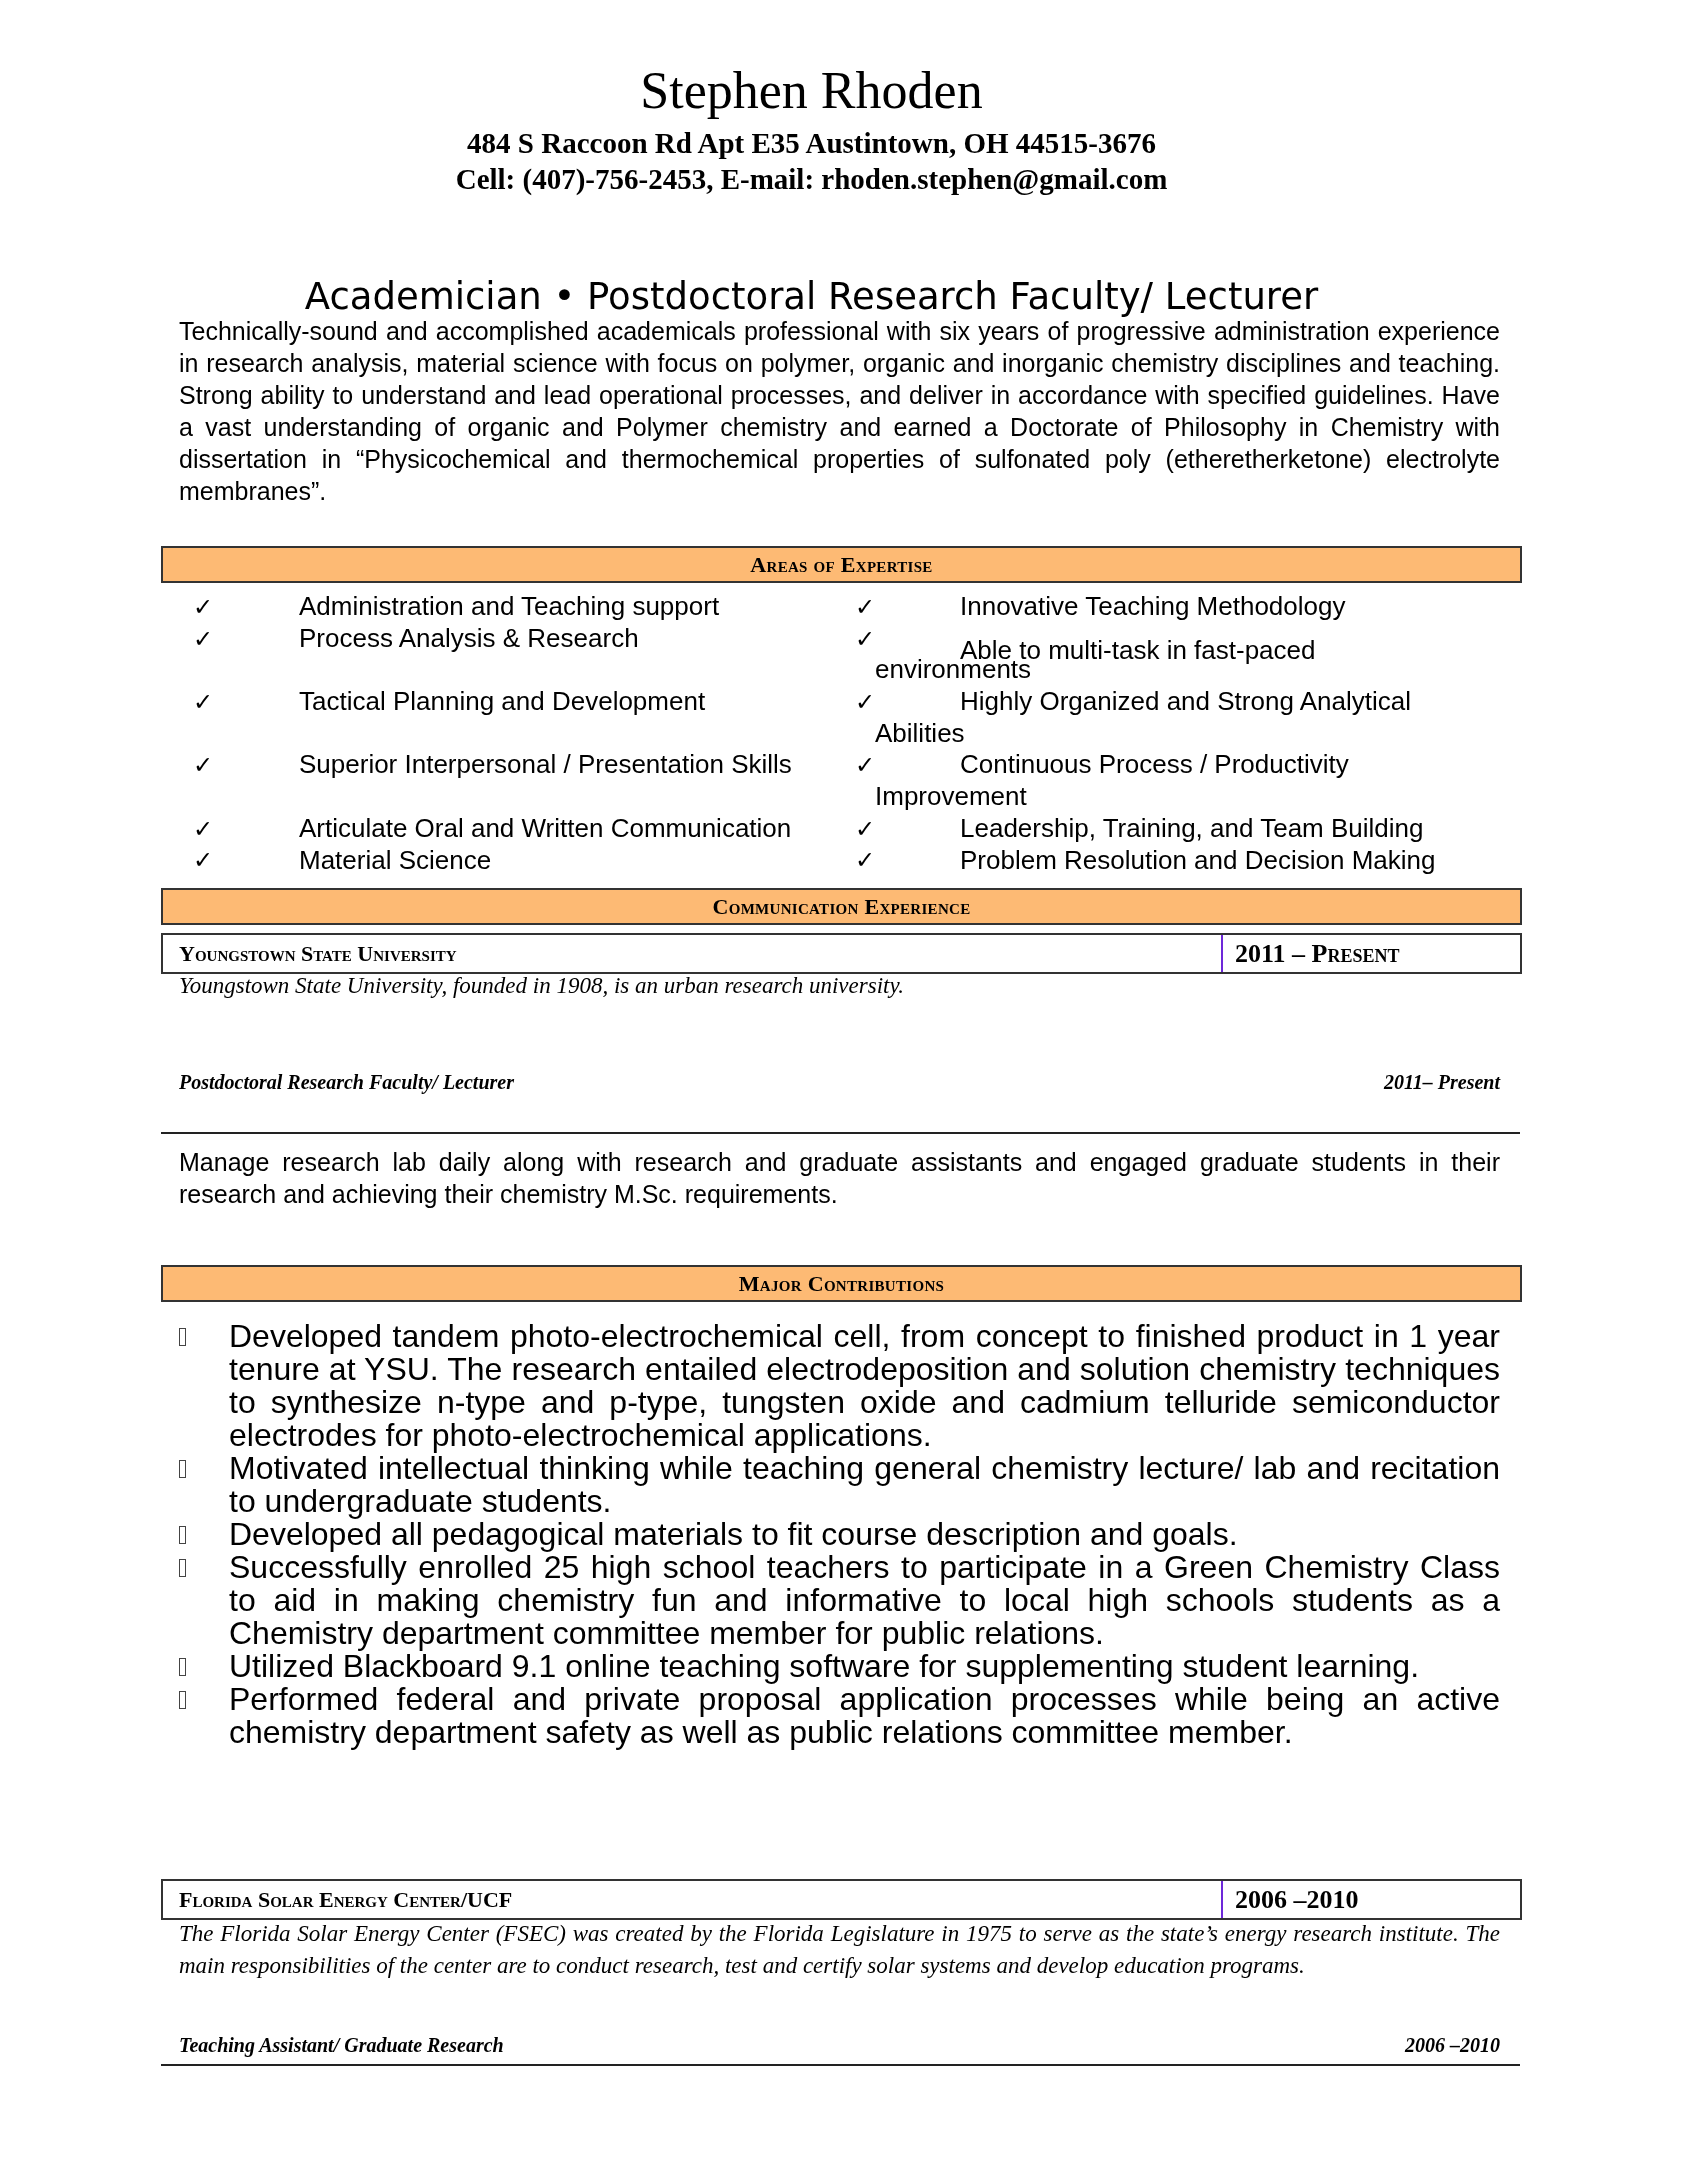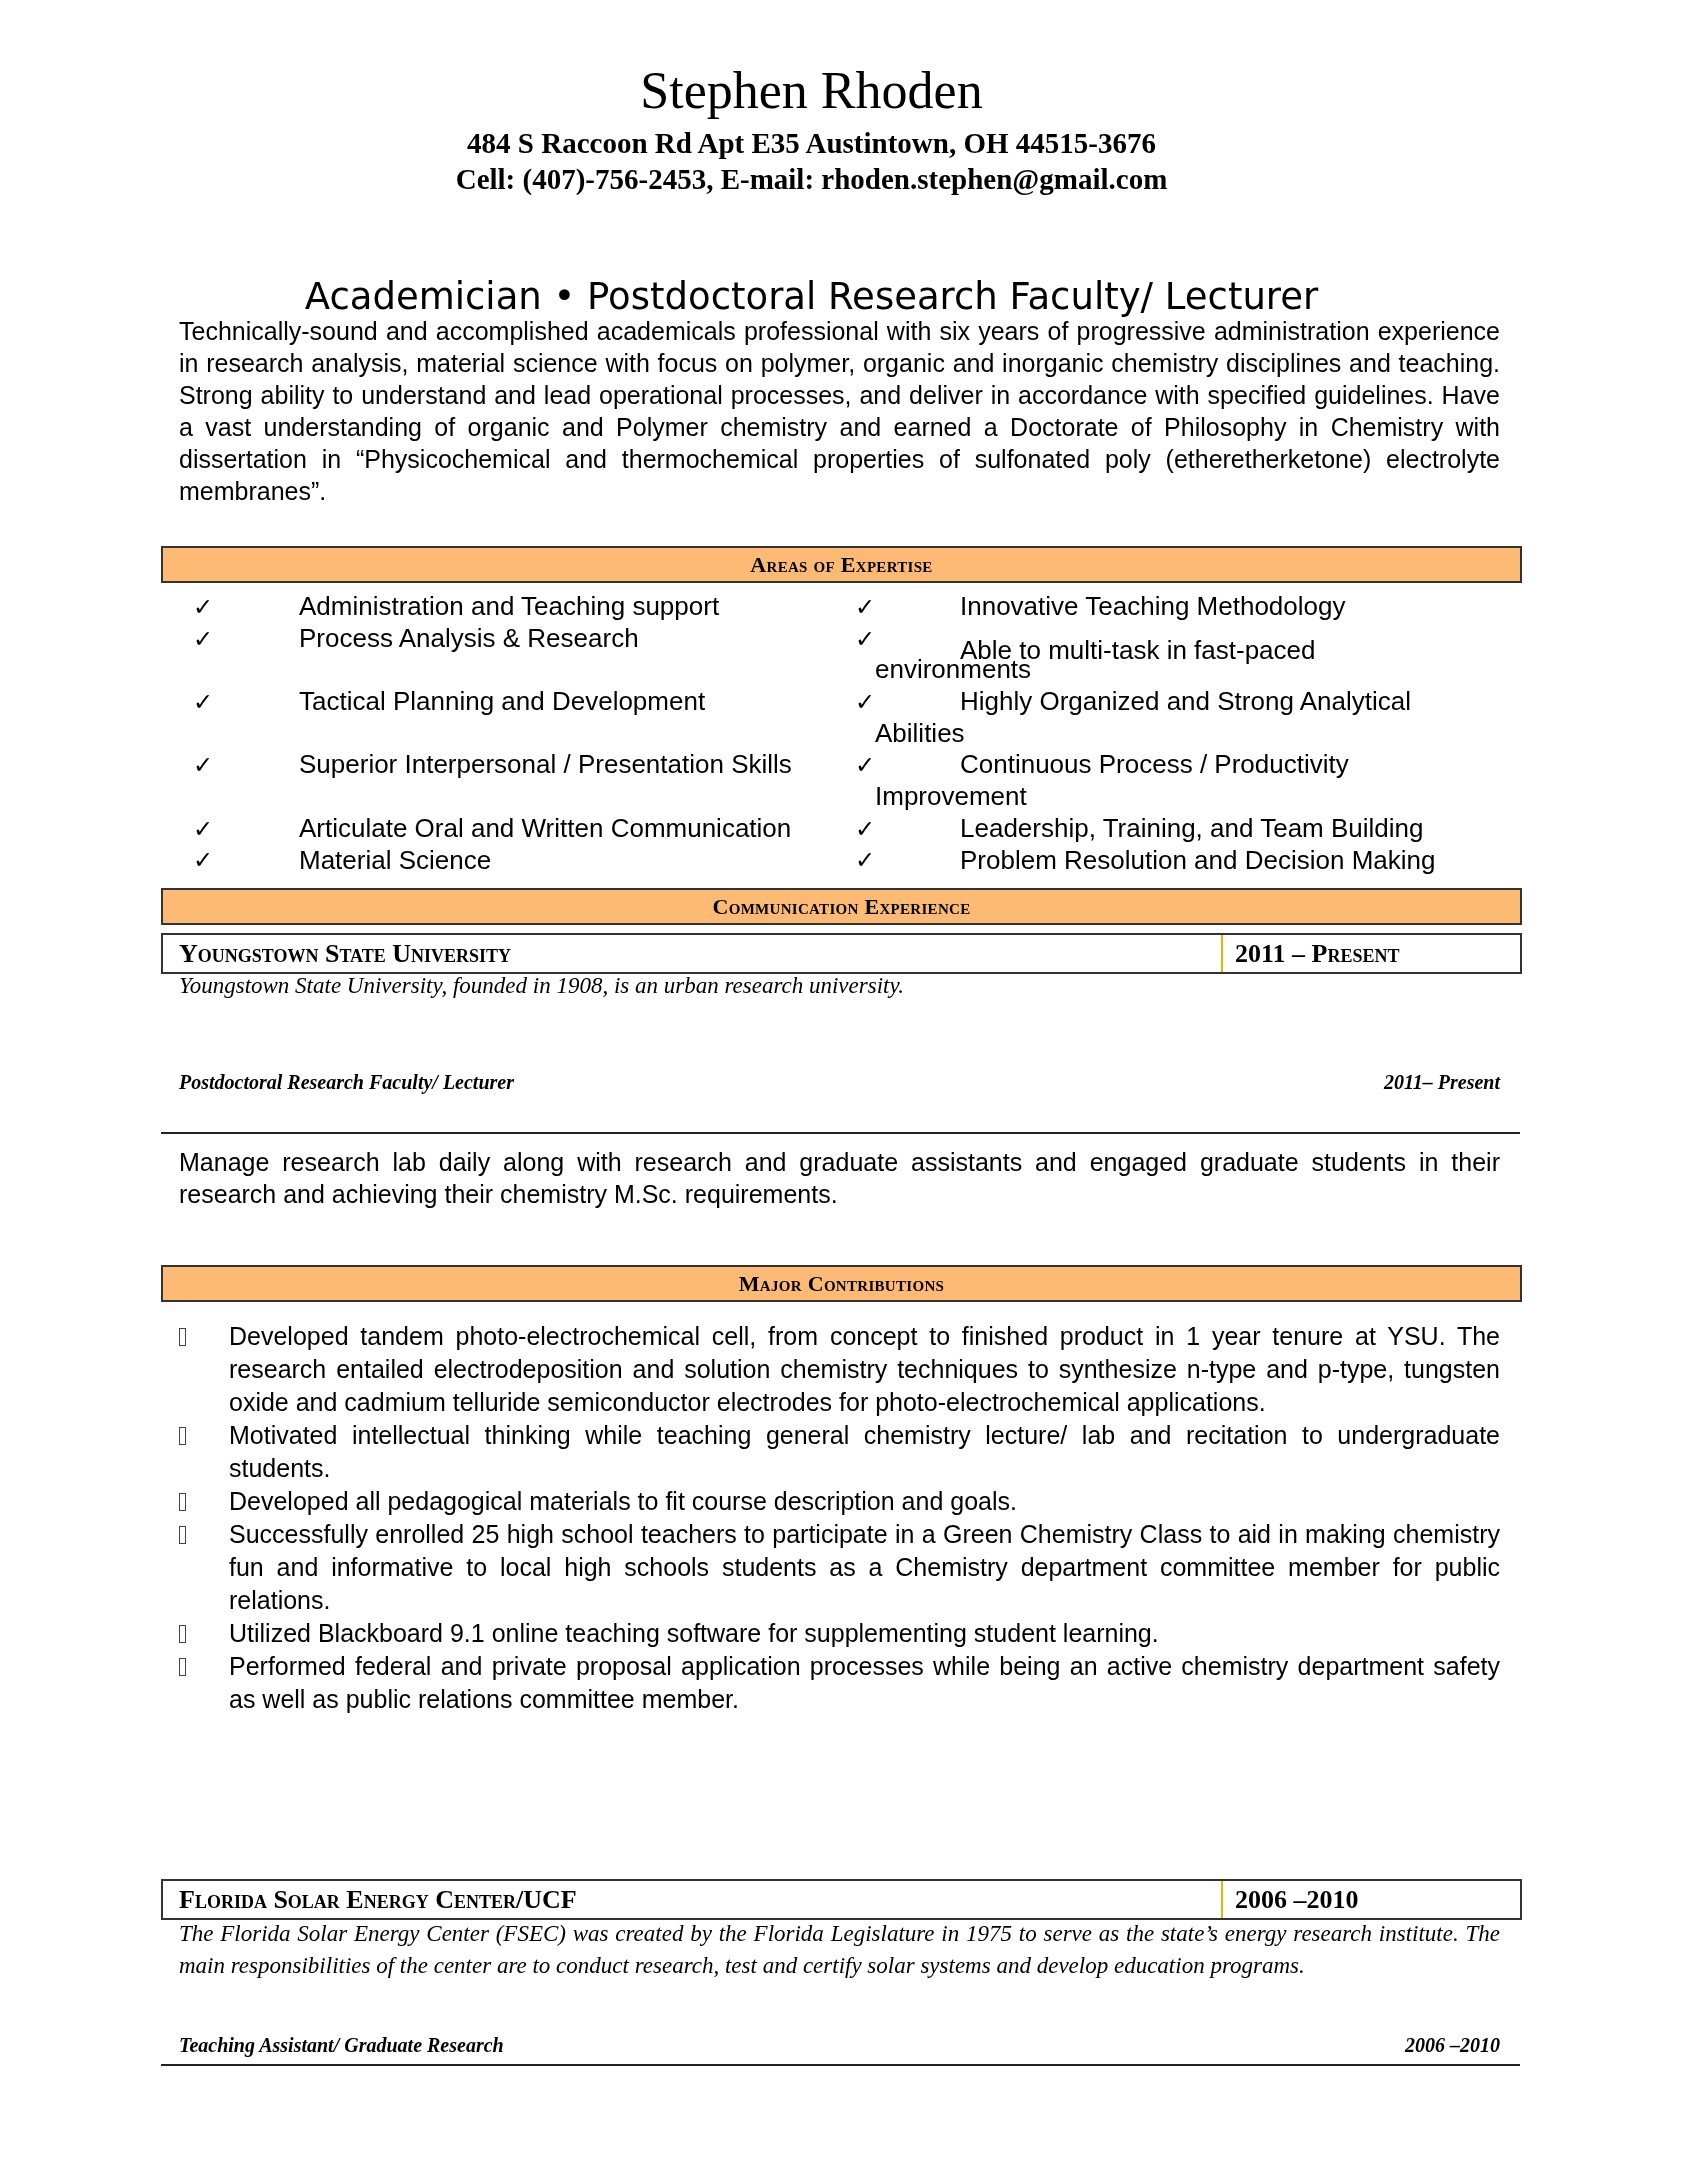--- a/index.html
+++ b/index.html
@@ -24,22 +24,22 @@
              font-weight:bold; font-size:22px; font-variant:small-caps; letter-spacing:0.3px; }
   #areas-box { top:546px; }
   #prof-box { top:888px; }
   #major-box { top:1265px; }
 
   .exp-col { font-size:26px; line-height:32px; }
   .exp-item { position:absolute; white-space:nowrap; }
   .check { position:absolute; font-size:24px; }
 
   .org-row { left:161px; width:1357px; height:37px; border:2px solid #333; display:flex; }
-  .org-name { flex:0 0 1042px; border-right:2px solid #eab308; padding-left:16px;
-              font-weight:bold; font-size:26px; font-variant:small-caps; line-height:37px; }
+  .org-name { flex:0 0 1042px; border-right:2px solid #6d28d9; padding-left:16px;
+              font-weight:bold; font-size:22px; font-variant:small-caps; line-height:37px; }
   .org-dates { flex:1; padding-left:12px; font-weight:bold; font-size:26px;
                font-variant:small-caps; line-height:37px; }
   #ysu-row { top:933px; }
   #fsec-row { top:1879px; }
 
   .org-desc { left:179px; width:1321px; font-style:italic; font-size:23px; line-height:32px; text-align:justify; }
   #ysu-desc { top:970px; }
   #fsec-desc { top:1918px; }
 
   .role-line { left:179px; width:1321px; display:flex; justify-content:space-between;
@@ -47,21 +47,21 @@
   #ysu-role { top:1065px; }
   #fsec-role { top:2028px; }
 
   .rule { left:161px; width:1359px; height:0; border-top:2px solid #222; }
   #rule-1 { top:1132px; }
   #rule-2 { top:2064px; }
 
   #manage { top:1146px; }
 
   .bullets { left:179px; width:1321px; top:1320px; }
-  .bullet { position:relative; padding-left:50px; font-size:25px; line-height:33px; text-align:justify; }
+  .bullet { position:relative; padding-left:50px; font-size:32px; line-height:33px; text-align:justify; }
   .bullet-glyph { position:absolute; left:0; top:8px; width:7px; height:18px; border:1.5px solid #444; box-sizing:border-box; }
 </style>
 </head>
 <body>
 
 <div id="name" class="abs center serif">Stephen Rhoden</div>
 <div id="address" class="abs center serif">484 S Raccoon Rd Apt E35 Austintown, OH 44515-3676</div>
 <div id="contact" class="abs center serif">Cell: (407)-756-2453, E-mail: rhoden.stephen@gmail.com</div>
 <div id="headline" class="abs center dsans">Academician • Postdoctoral Research Faculty/ Lecturer</div>
 

